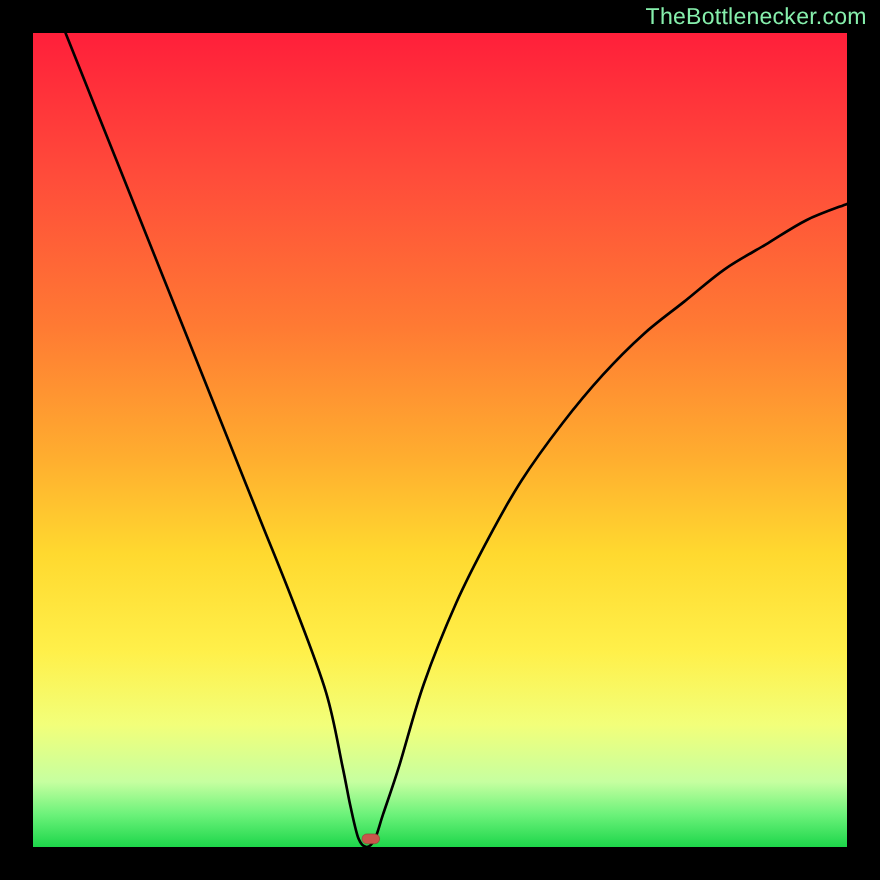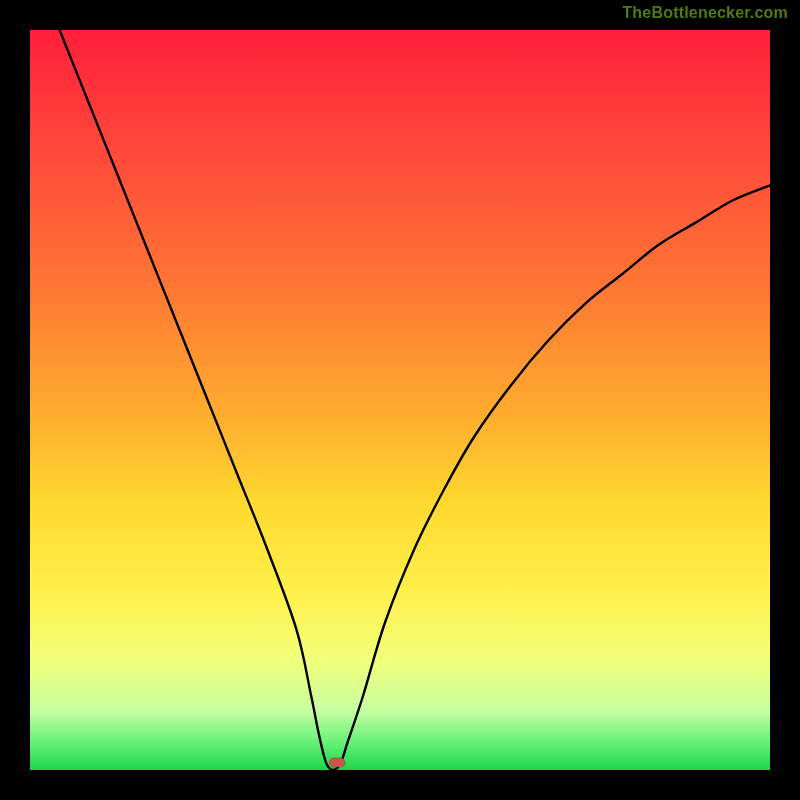--- a/index.html
+++ b/index.html
@@ -16,23 +16,23 @@
     left: 0;
     top: 0;
     width: 800px;
     height: 800px;
     background: #000;
   }
   .watermark {
     position: absolute;
     top: 4px;
     right: 12px;
-    color: #4d7c0f;
-    font-size: 16px;
-    font-weight: 700;
+    color: #86efac;
+    font-size: 21px;
+    font-weight: 400;
     letter-spacing: 0.2px;
     user-select: none;
   }
   .plot {
     position: absolute;
     left: 30px;
     top: 30px;
     width: 740px;
     height: 740px;
     

